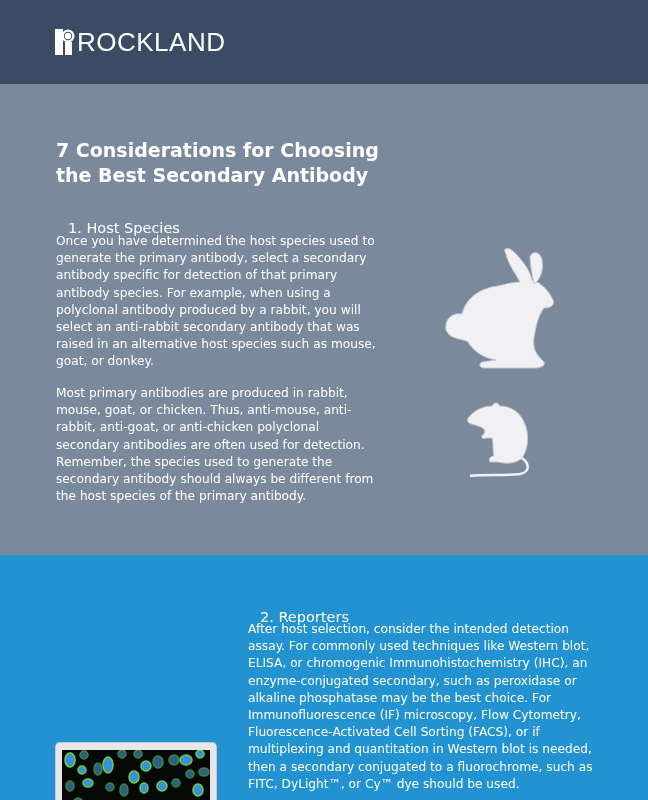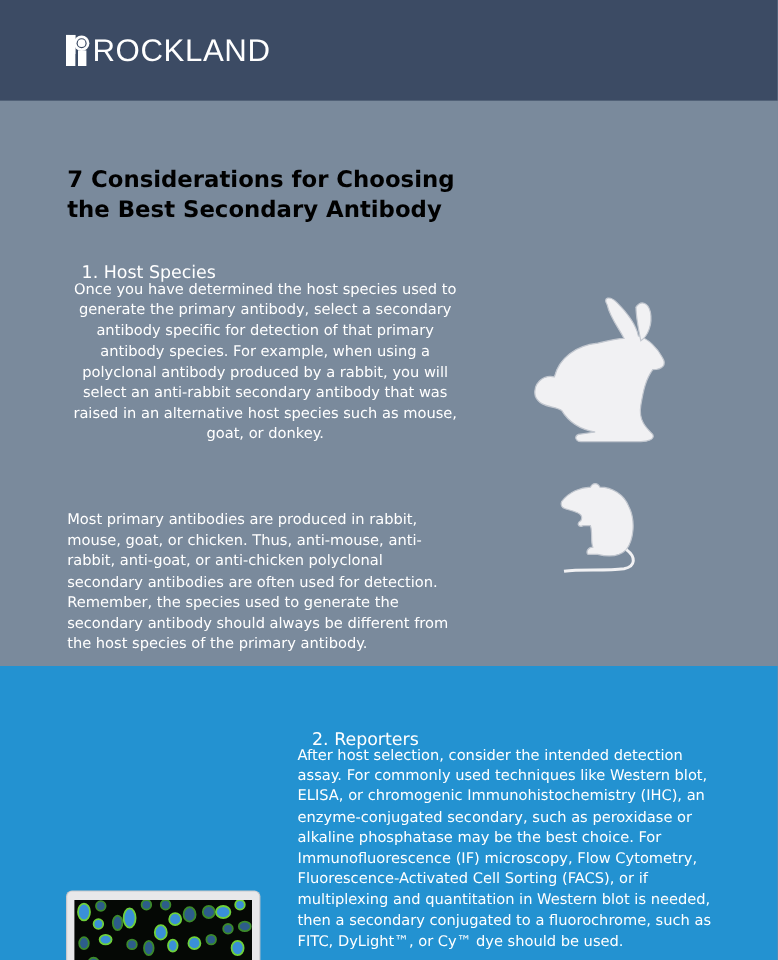--- a/index.html
+++ b/index.html
@@ -25,37 +25,37 @@
   .section-gray {
     position: absolute; left: 0; top: 84px; width: 648px; height: 471px;
     background: #7a8a9c;
   }
   .section-blue {
     position: absolute; left: 0; top: 555px; width: 648px; height: 245px;
     background: #2392d1;
   }
   .page-title {
     position: absolute; left: 56px; top: 138px; width: 360px;
-    color: #000000; font-family: "DejaVu Sans", sans-serif;
+    color: #ffffff; font-family: "DejaVu Sans", sans-serif;
     font-weight: bold; font-size: 19px; line-height: 25px;
     margin: 0;
   }
   .sec-heading {
     color: #ffffff; font-family: "DejaVu Sans", sans-serif;
     font-size: 14.5px; font-weight: normal; margin: 12px;
     position: absolute;
   }
   .para {
     color: #ffffff; font-family: "DejaVu Sans", sans-serif;
     font-size: 12.2px; line-height: 17.2px; margin: 0;
     position: absolute;
   }
   .h1 { left: 56px; top: 208px; }
-  .p1a { left: 56px; top: 233px; width: 330px; text-align: center; }
-  .p1b { left: 56px; top: 385px; width: 330px; margin-top: 40px; }
+  .p1a { left: 56px; top: 233px; width: 330px; }
+  .p1b { left: 56px; top: 385px; width: 330px; }
   .h2 { left: 248px; top: 597px; }
   .p2 { left: 248px; top: 621px; width: 350px; }
   .rabbit { position: absolute; left: 444px; top: 246px; width: 130px; height: 124px; }
   .mouse { position: absolute; left: 464px; top: 398px; width: 80px; height: 80px; }
   .monitor {
     position: absolute; left: 56px; top: 743px; width: 160px; height: 80px;
     background: #e8e8ea; border-radius: 4px;
     box-shadow: 0 0 0 1px #c9c9cc;
   }
   .monitor-screen {

